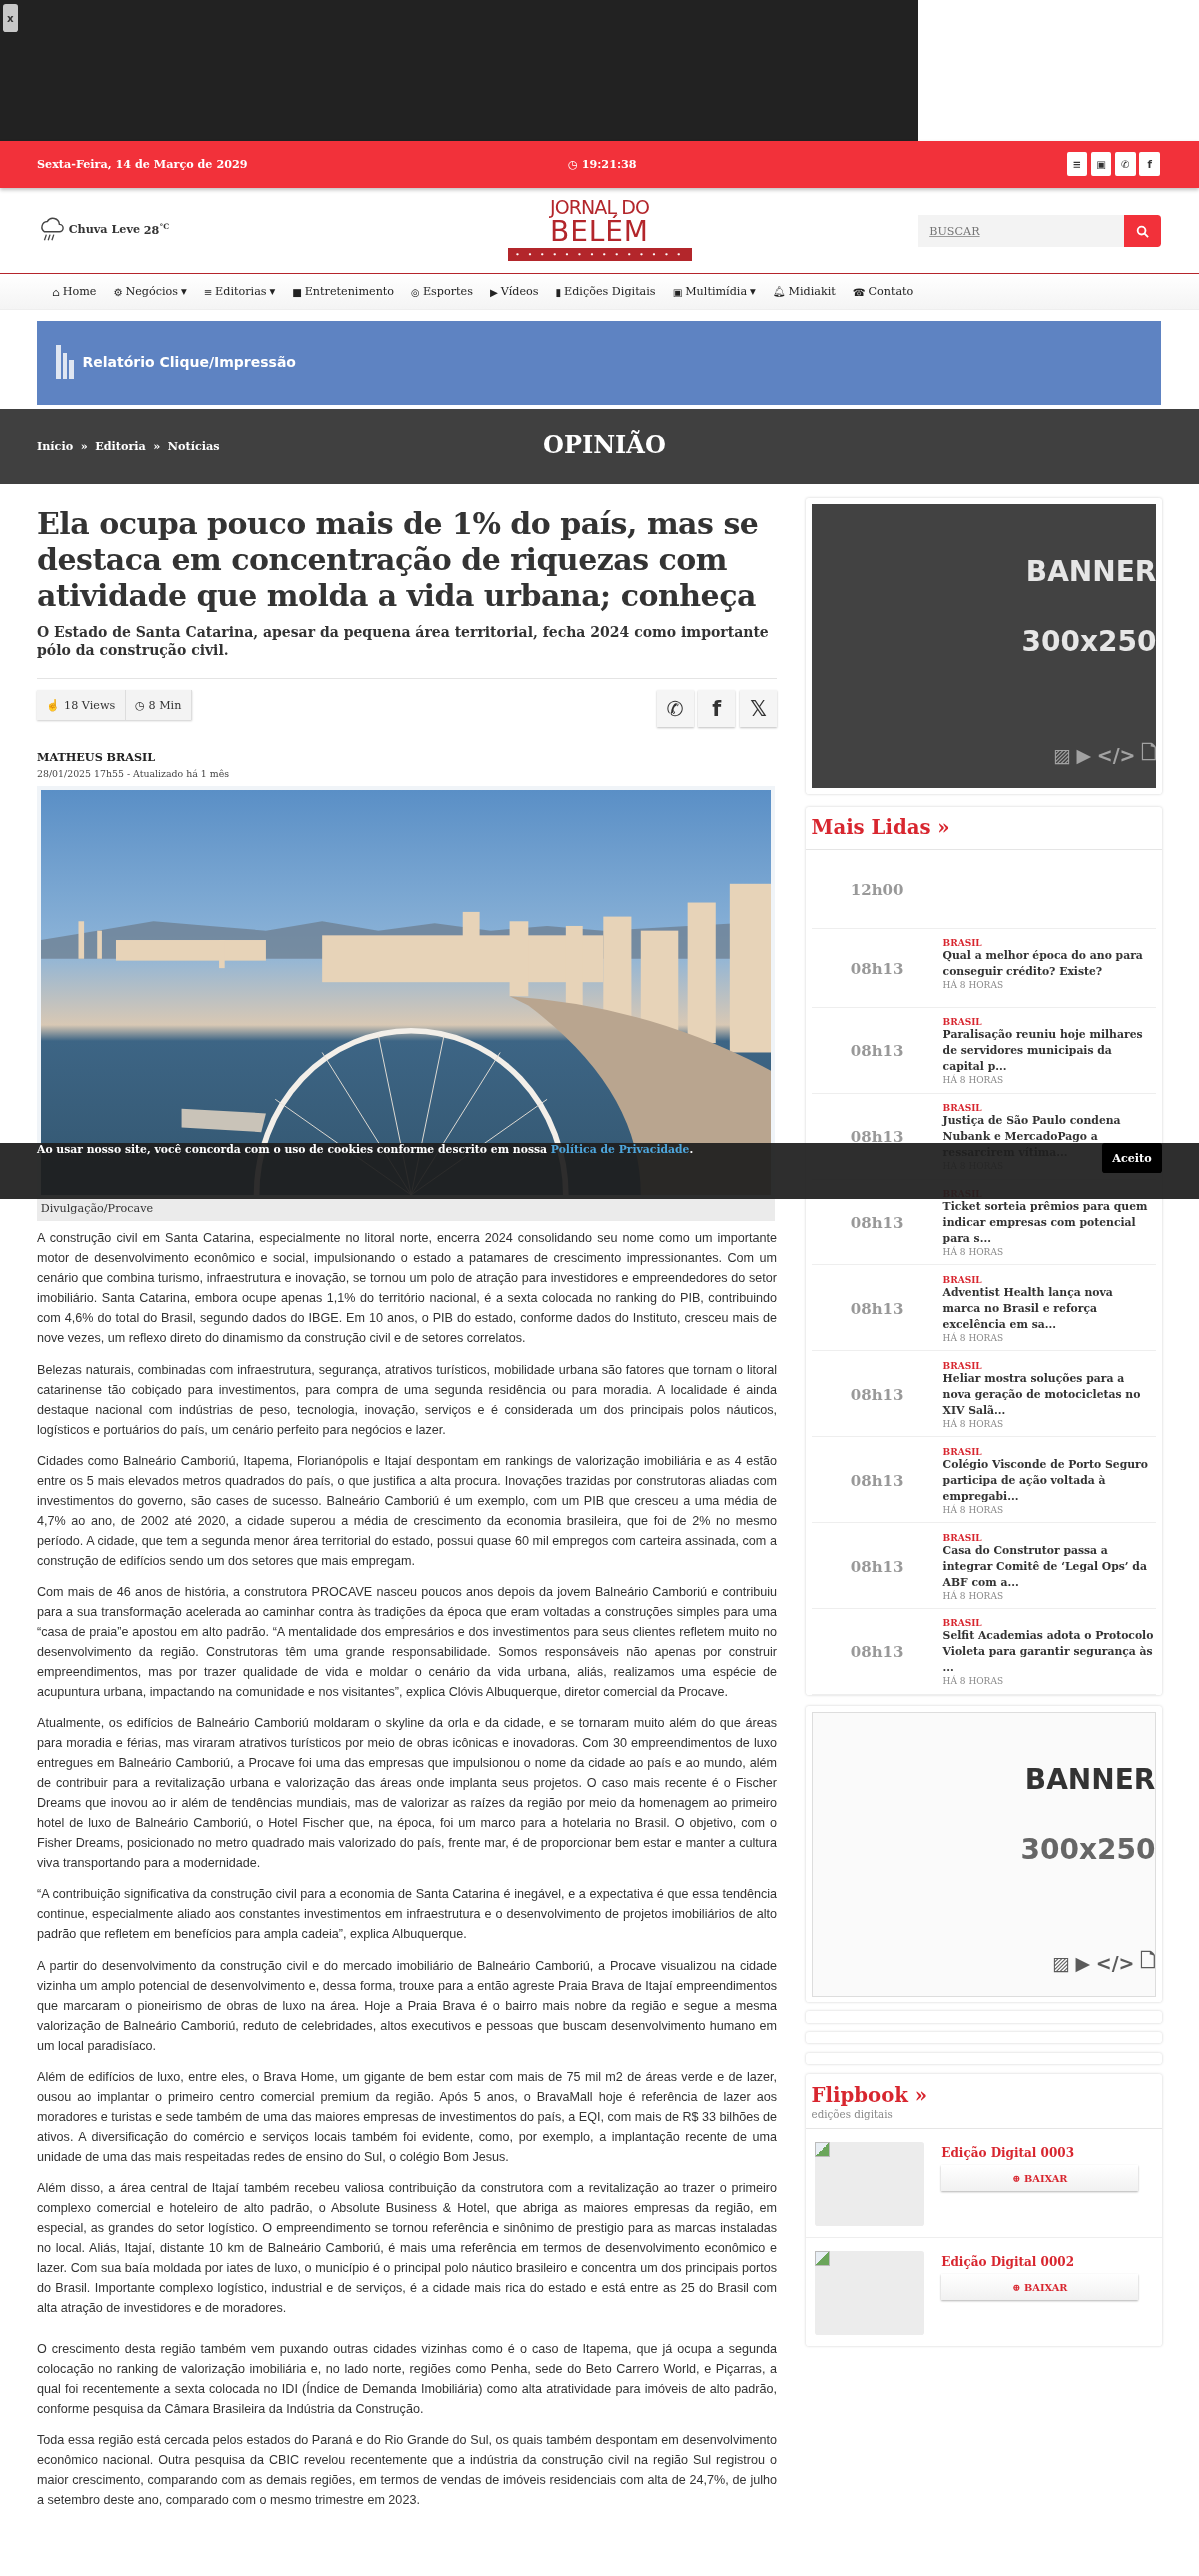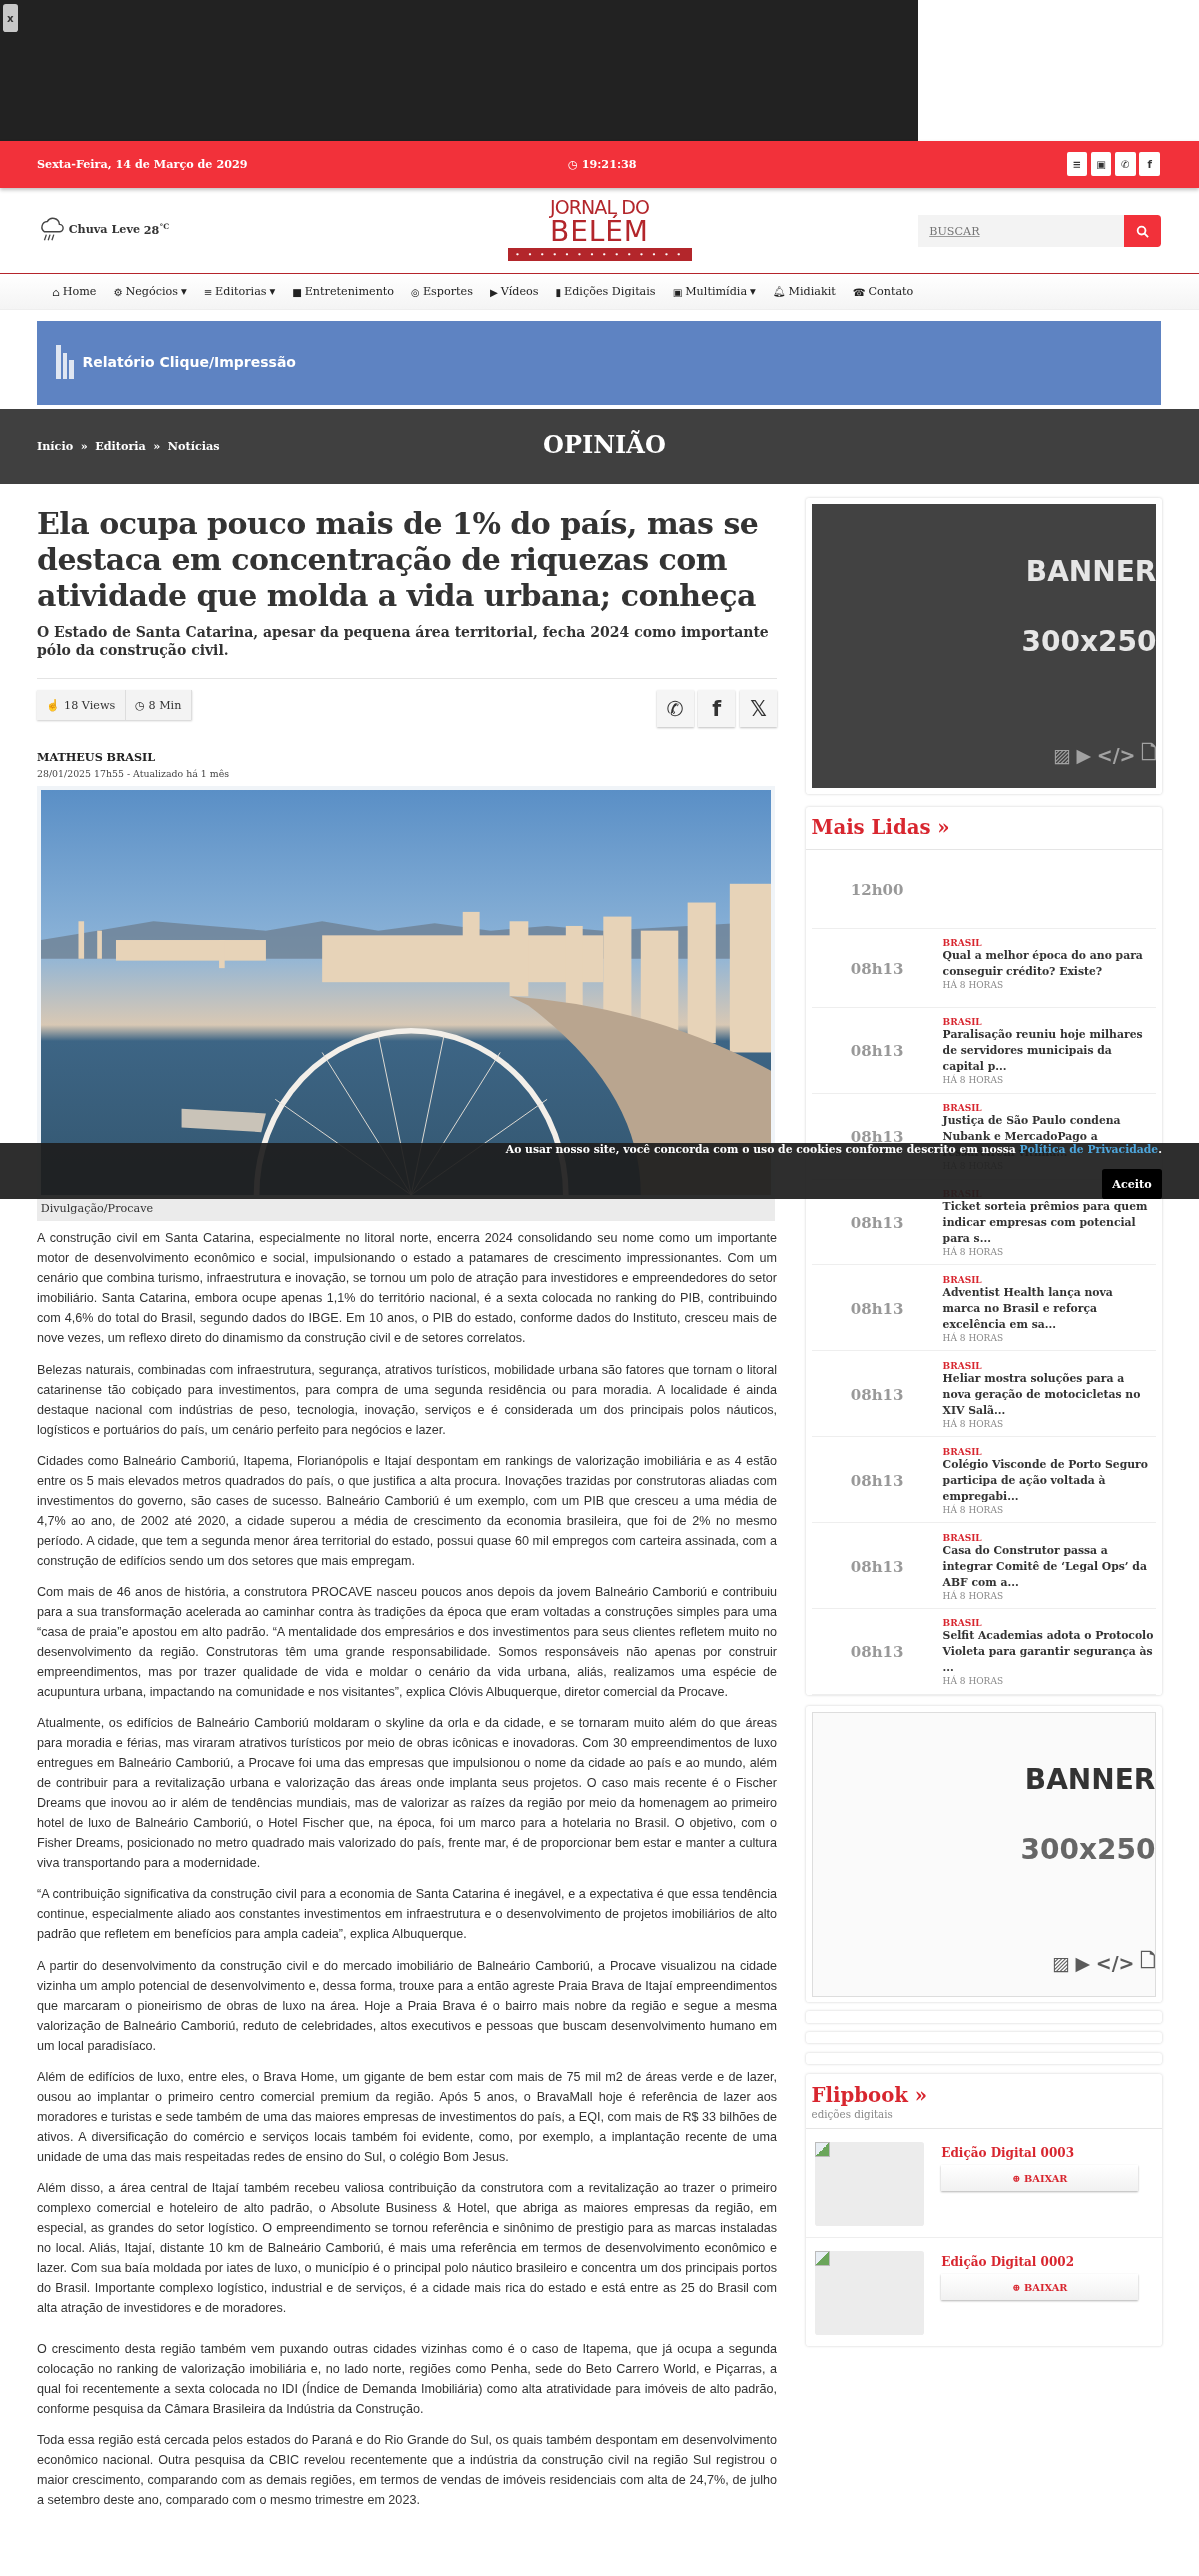--- a/index.html
+++ b/index.html
@@ -98,21 +98,21 @@
   .fb-sub { font: 10.3px "DejaVu Serif", serif; color: #888; margin-top: 1.9px; }
   .fb-item { display: flex; padding: 13px 5.6px 11.2px; border-bottom: 0.9px solid #eee; }
   .fb-item:last-child { border-bottom: none; }
   .fb-thumb { width: 109px; height: 84px; background: #ececec; border-radius: 2.8px; margin-left: 3.7px; position: relative; }
   .fb-thumb .broken { position: absolute; left: 0; top: 0; width: 15px; height: 15px; border: 0.9px solid #bbb; background: linear-gradient(135deg, #e8eef4 50%, #6aa55a 50%); }
   .fb-info { margin-left: 17px; width: 197px; }
   .fb-name { font: bold 12px "DejaVu Serif", serif; color: #d8262f; margin-top: 3.7px; }
   .fb-btn { margin-top: 5.6px; height: 26px; background: linear-gradient(#fff, #f1f1f1); box-shadow: 0 0.9px 1.9px rgba(0,0,0,0.3); display: flex; align-items: center; justify-content: center; font: bold 9.8px "DejaVu Serif", serif; color: #d8262f; gap: 3.7px; }
 
   
-  .cookie { position: absolute; left: 0; top: 1143px; width: 1199px; height: 56px; background: rgba(30,30,30,0.93); display: flex; align-items: flex-end; padding: 0 37px; flex-direction: column; }
+  .cookie { position: absolute; left: 0; top: 1143px; width: 1199px; height: 56px; background: rgba(30,30,30,0.93); display: flex; align-items: flex-start; padding: 0 37px; }
   .cookie .msg { font: bold 10.8px "DejaVu Serif", serif; color: #fff; flex: 1; }
   .cookie .msg a { color: #4ea6dc; text-decoration: none; }
   .cookie .accept { width: 60px; height: 30px; background: #000; color: #fff; border-radius: 2.8px; font: bold 11.2px "DejaVu Serif", serif; display: flex; align-items: center; justify-content: center; }
 </style>
 </head>
 <body>
 
 <div class="top-ad">
   <div class="top-ad-close">x</div>
 </div>

